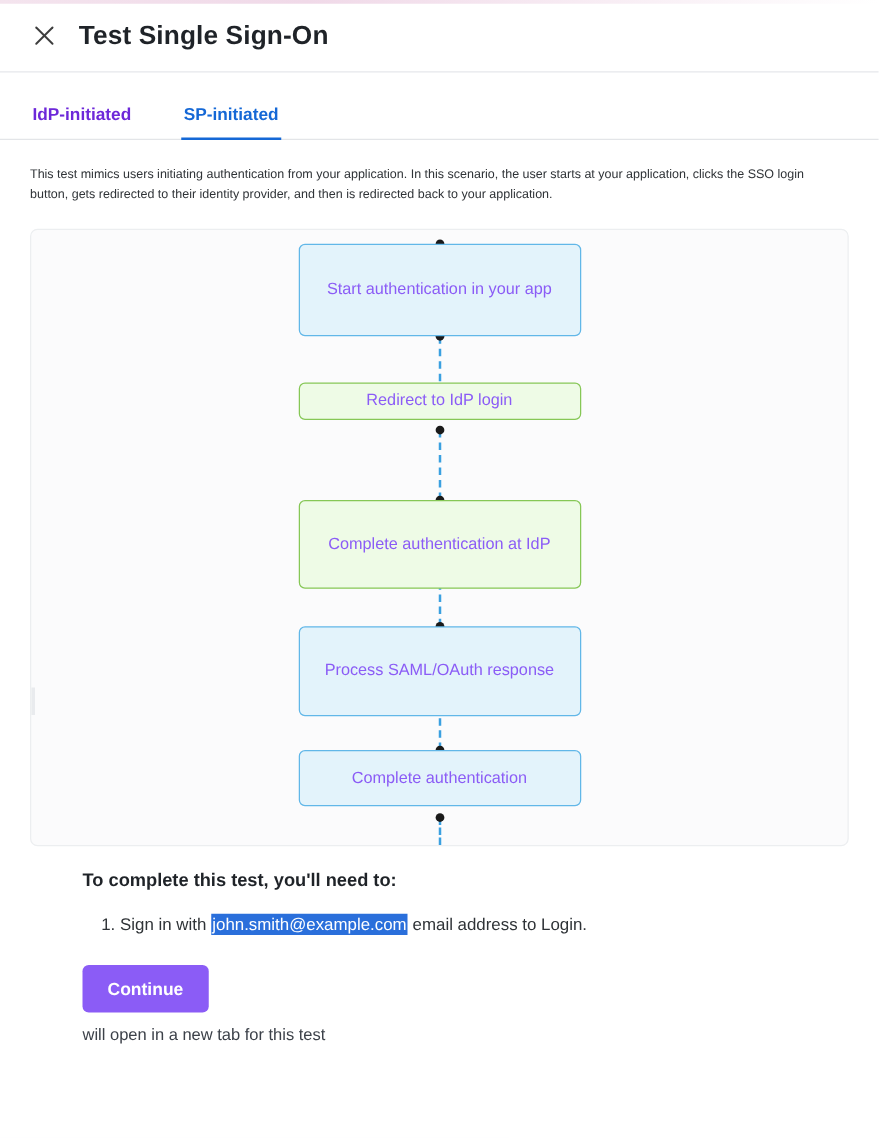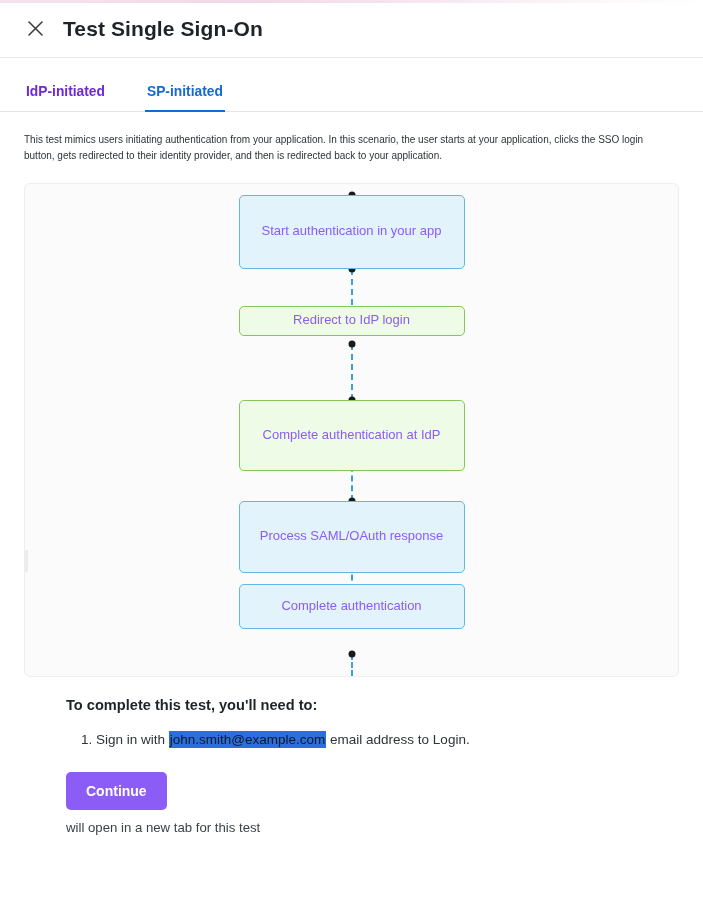--- a/index.html
+++ b/index.html
@@ -149,21 +149,21 @@
   }
   .todo-list {
     margin: 0;
     padding-left: 30px;
     font-size: 13.5px;
     color: #2f3337;
   }
   .todo-list li { line-height: 1.6; }
   .email-highlight {
     background: #2a6fdb;
-    color: #0f172a;
+    color: #ffffff;
     padding: 1px 1px;
   }
   .continue-btn {
     margin: 22px 0 0 0;
     display: inline-block;
     background: #8b5cf6;
     color: #ffffff;
     border: none;
     border-radius: 5px;
     font-size: 14px;
@@ -243,21 +243,21 @@
       <div class="dot" style="top:272px;"></div>
       <div class="dot" style="top:317px;"></div>
       <div class="dot" style="top:371px;"></div>
       <div class="dot" style="top:416px;"></div>
       <div class="dot" style="top:470px;"></div>
 
       <div class="node blue" style="top:11px; height:74px;">Start authentication in your app</div>
       <div class="node green" style="top:122px; height:30px;">Redirect to IdP login</div>
       <div class="node green" style="top:216px; height:71px;">Complete authentication at IdP</div>
       <div class="node blue" style="top:317px; height:72px;">Process SAML/OAuth response</div>
-      <div class="node blue" style="top:400px; height:45px;">Complete authentication</div>
+      <div class="node blue" style="top:416px; height:45px;">Complete authentication</div>
     </div>
   </div>
 
   <div class="footer-section">
     <div class="todo-title">To complete this test, you'll need to:</div>
     <ol class="todo-list">
       <li><span>Sign in with </span><span class="email-highlight">john.smith@example.com</span><span> email address to Login.</span></li>
     </ol>
     <button class="continue-btn">Continue</button>
     <div class="sub-note">will open in a new tab for this test</div>

